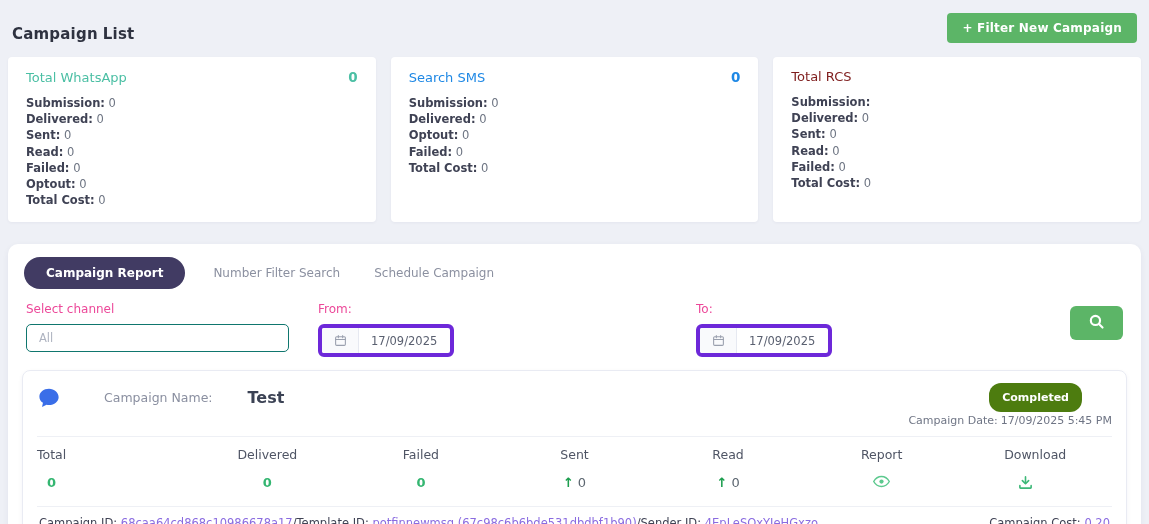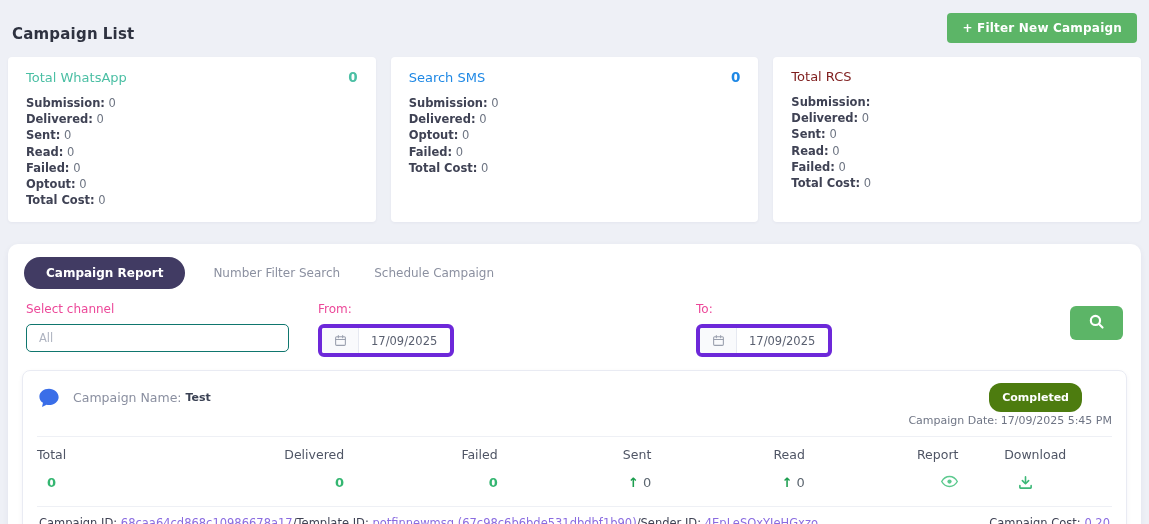--- a/index.html
+++ b/index.html
@@ -53,36 +53,36 @@
   .date-icon { width:37px; background:#f9fafc; border-right:1px solid #e6e9f1;
                display:flex; align-items:center; justify-content:center; flex:0 0 37px; }
   .date-text { display:flex; align-items:center; padding:0 12px; font-size:11.5px; color:#5a6070; }
   .btn-search { margin-left:auto; width:53px; height:34px; margin-top:4px;
                 background:#5cb567; border:none; border-radius:6px; cursor:pointer;
                 display:flex; align-items:center; justify-content:center; }
 
   
   .camp-card { border:1px solid #e9ebf3; border-radius:8px; margin-top:13px;
                padding:12px 14px 0; box-shadow:0 2px 5px rgba(30,40,90,.05); }
-  .camp-head { display:flex; align-items:center; }
+  .camp-head { display:flex; align-items:center;gap:31px; }
   .bubble-wrap { width:24px; height:22px; margin-right:12px; flex:0 0 24px; }
   .camp-name-label { font-size:12.5px; color:#8a8fa0; }
-  .camp-name { font-size:11px; font-weight:bold; color:#3b4254; margin-left:4px; }
+  .camp-name { font-size:16px; font-weight:bold; color:#3b4254; margin-left:4px; }
   .badge { margin-left:auto; margin-right:30px; background:#4d7c0f; color:#fff;
            font-size:11px; font-weight:bold; padding:8px 13px; border-radius:12px; }
   .camp-date { text-align:right; font-size:11px; color:#6f7585; margin-top:2px;
                padding-bottom:9px; border-bottom:1px solid #eef0f5; }
   .camp-date .d-label { margin-right:3px; }
 
   .stats-grid { display:grid; grid-template-columns:repeat(7,1fr); margin-top:10px; }
   .th { font-size:12.5px; font-weight:normal; color:#4f5565; }
   .tv { margin-top:13px; font-size:13px; }
   .c-left { text-align:left; }
   .c-left-ind { text-align:left; padding-left:10px; }
-  .c-center { text-align:right; }
+  .c-center { text-align:center; }
   .c-right { text-align:center; }
   .green { color:#34b671; font-weight:bold; }
   .arrow { color:#1d9e4f; font-weight:bold; margin-right:4px; }
   .arrow-val { color:#5c6670; }
   .icon-btn { background:none; border:none; cursor:pointer; padding:0; }
 
   .camp-footer { display:flex; justify-content:space-between; align-items:center;
                  border-top:1px solid #eef0f5; margin-top:13px; padding:9px 2px 12px;
                  font-size:11.5px; color:#3f4254; }
   .link { color:#8a6be0; cursor:pointer; }

